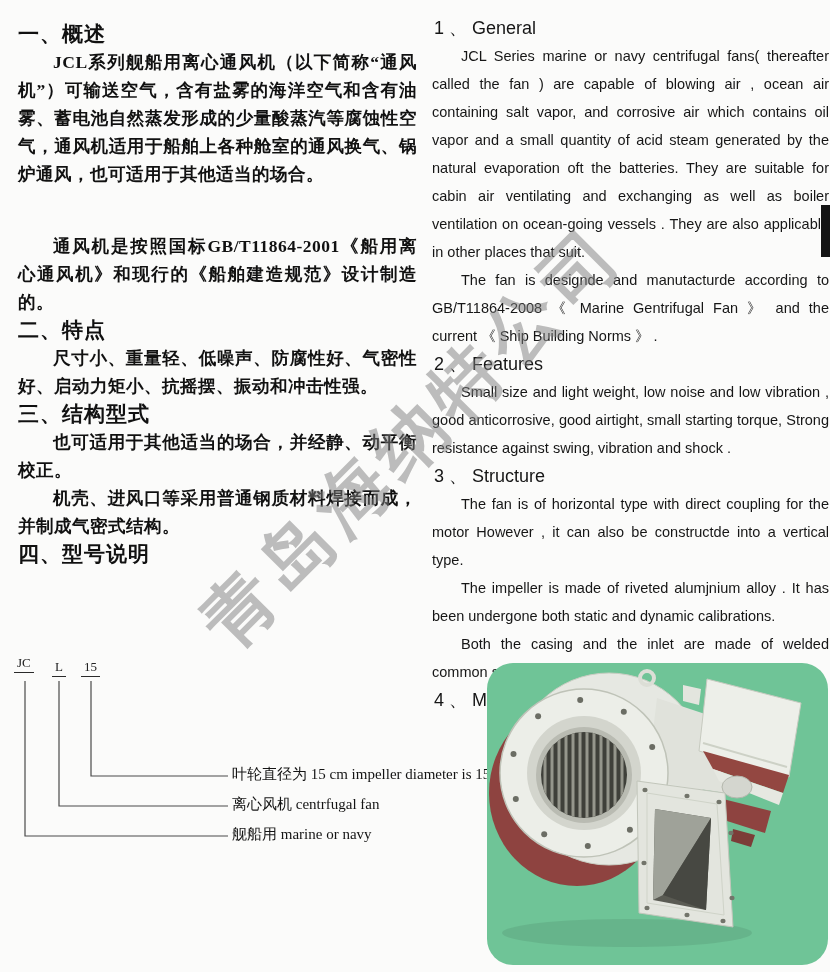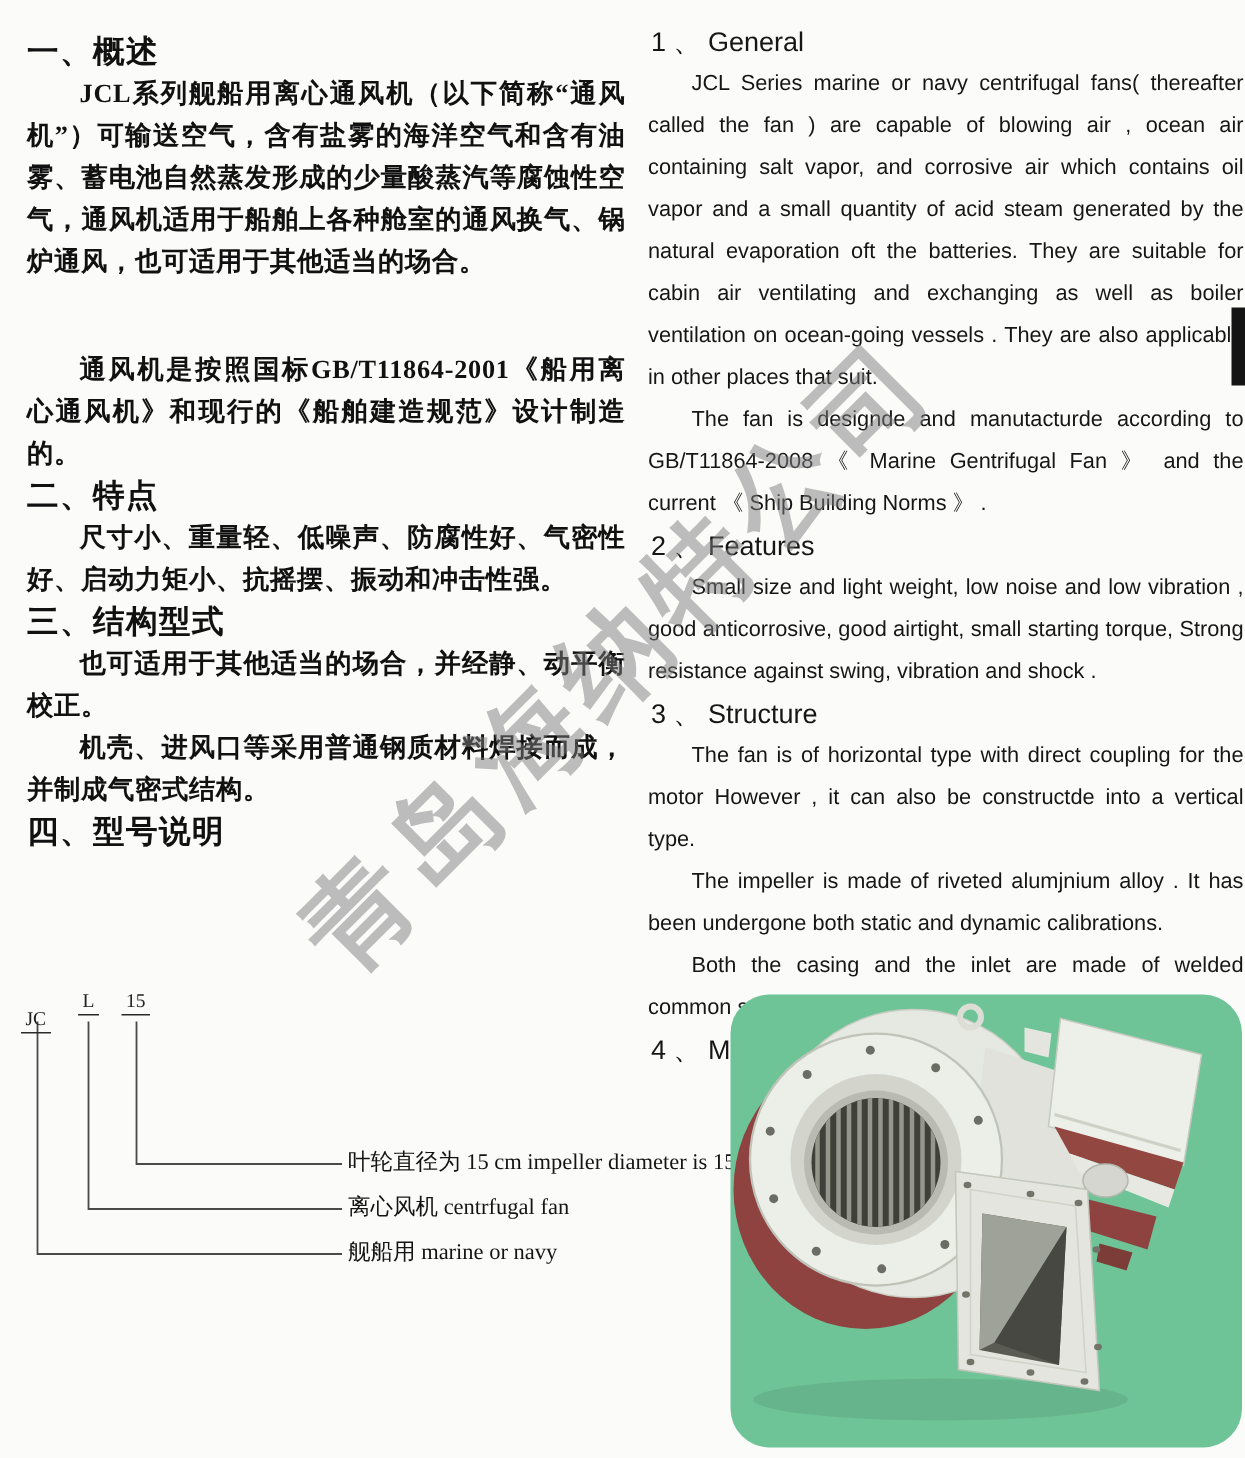--- a/index.html
+++ b/index.html
@@ -34,21 +34,21 @@
   .en-h{font-family:"Liberation Sans","DejaVu Sans",sans-serif;font-size:18px;margin:0;
         line-height:28px;font-weight:normal;color:#161616;padding-left:2px;}
   .en{font-family:"Liberation Sans","DejaVu Sans",sans-serif;font-size:14.5px;margin:0;
       line-height:28px;text-indent:2em;text-align:justify;color:#161616;}
 
   
   .model-diagram{position:absolute;left:0;top:655px;width:520px;height:210px;z-index:2;}
   .diagram-lines{position:absolute;left:0;top:0;}
   .code{position:absolute;font-size:13px;color:#222;border-bottom:1.2px solid #2a2a2a;
         padding:0 3px 1px;font-family:"Liberation Serif","DejaVu Serif",serif;}
-  .c1{left:14px;top:16px;font-family:Liberation Serif, serif;} .c2{left:52px;top:4px;} .c3{left:81px;top:4px;}
+  .c1{left:14px;top:0;font-family:Liberation Serif, serif;} .c2{left:52px;top:4px;} .c3{left:81px;top:4px;}
   .dlabel{position:absolute;left:232px;font-size:15px;white-space:nowrap;color:#141414;
           font-family:"Liberation Serif","DejaVu Serif",serif;}
   .l1{top:110px;} .l2{top:140px;} .l3{top:170px;}
 
   
   .photo-box{position:absolute;left:487px;top:663px;width:341px;height:302px;
              border-radius:26px;overflow:hidden;z-index:6;background:#6fc497;}
 
   .scan-artifact{position:absolute;left:821px;top:205px;width:9px;height:52px;
                  background:#141414;z-index:7;}

